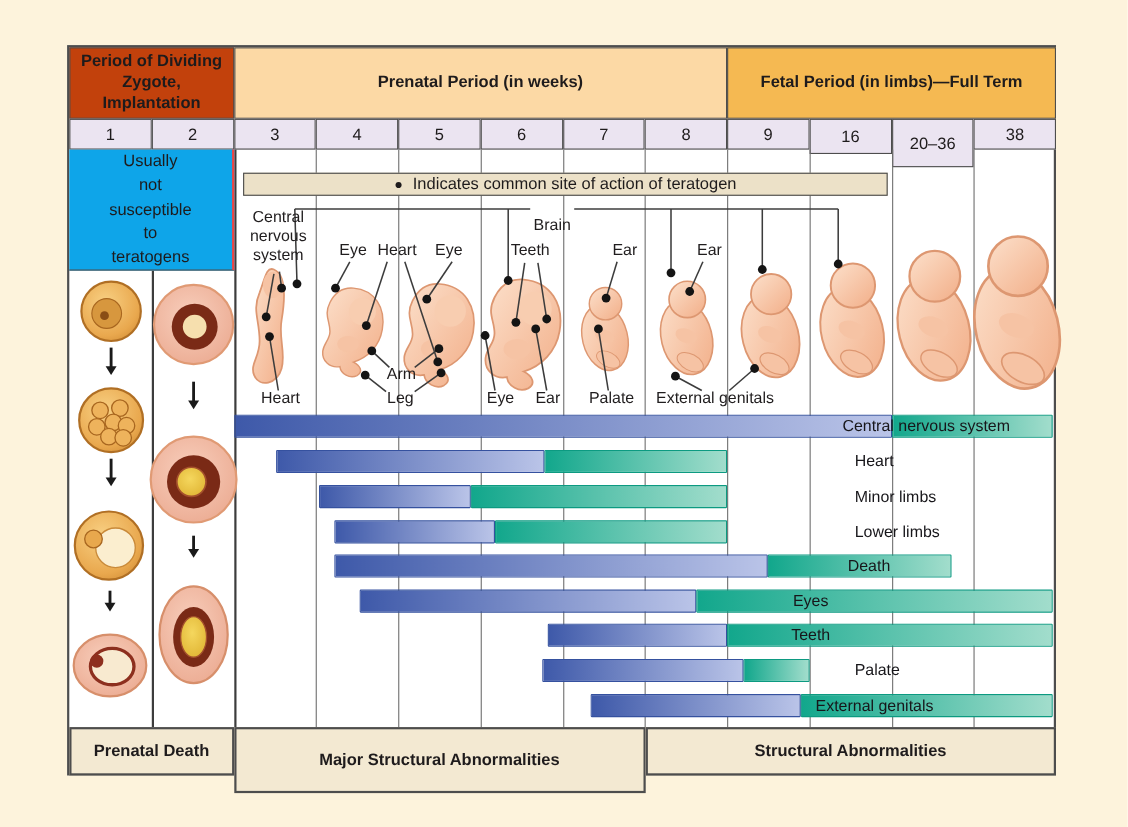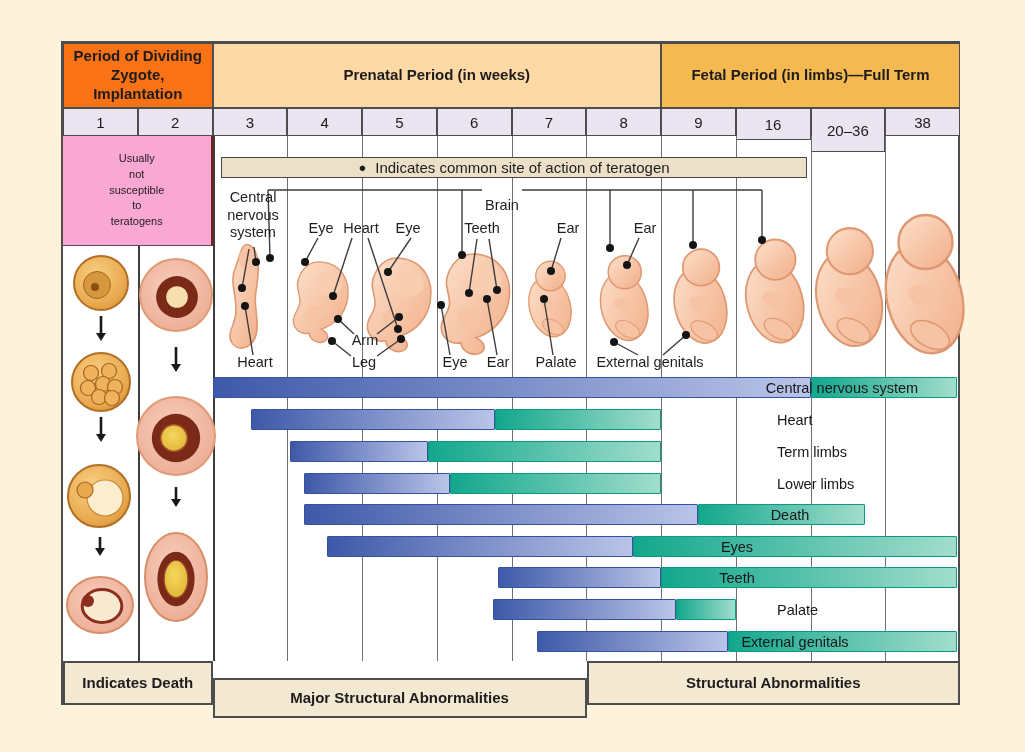--- a/index.html
+++ b/index.html
@@ -1,25 +1,25 @@
 <!DOCTYPE html>
 <html><head>
 <meta charset="utf-8">
 <style>
   html,body{margin:0;padding:0;}
   body{font-family:"Liberation Sans","DejaVu Sans",sans-serif;background:#fdf3dc;}
   .stage{position:relative;width:1025px;height:752px;background:#fdf3dc;overflow:hidden;}
   .frame{position:absolute;left:61px;top:41px;width:895px;height:660px;border:2px solid #4d4d4d;background:#ffffff;}
   .cell{position:absolute;box-sizing:border-box;border:1.5px solid #4d4d4d;display:flex;align-items:center;justify-content:center;text-align:center;color:#1e1b1c;}
   .hdr{font-weight:bold;font-size:15px;line-height:1.25;}
-  .hdr-zygote{background:#f97316;}
+  .hdr-zygote{background:#c2410c;}
   .hdr-embryonic{background:#fcd9a5;}
   .hdr-fetal{background:#f5b952;}
   .week-cell{background:#ebe4f1;font-size:15px;}
-  .caption-cell{background:#f9a8d4;font-size:11px;line-height:1.45;border:none;border-bottom:1.5px solid #4d4d4d;border-right:2px solid #7f1d1d;}
+  .caption-cell{background:#0ea5e9;font-size:15px;line-height:1.45;border:none;border-bottom:1.5px solid #4d4d4d;border-right:2px solid #ef4444;}
   .legend{position:absolute;box-sizing:border-box;background:#ece1c8;border:1.5px solid #474747;display:flex;align-items:center;justify-content:center;font-size:15px;color:#1e1b1c;gap:9px;}
   .legend .dot{font-size:13px;line-height:1;}
   .band{position:absolute;box-sizing:border-box;background:#f3e9d2;border:2px solid #4d4d4d;display:flex;flex-direction:column;align-items:center;justify-content:center;text-align:center;font-weight:bold;font-size:15px;color:#1e1b1c;line-height:1.25;}
   .gridline{position:absolute;width:1px;background:#6f6f6f;}
   .vsep{position:absolute;background:#3d3d3d;}
   .bar-seg{position:absolute;height:21px;box-sizing:border-box;border-radius:1px;}
   .bar-label{position:absolute;font-size:14.5px;color:#17161a;white-space:nowrap;height:21px;display:flex;align-items:center;}
   .ann-label{position:absolute;font-size:14.5px;color:#201d1e;white-space:pre-line;text-align:center;transform:translate(-50%,-50%);line-height:1.22;background:transparent;}
   svg.overlay{position:absolute;left:0;top:0;pointer-events:none;}
 </style>
@@ -293,39 +293,39 @@
 
   <div id="barsLayer">
       <div class="bar-seg" style="left: 212.5px; top: 377px; width: 598px; background: linear-gradient(to right, rgb(62, 89, 169), rgb(186, 196, 232)); border: 1.5px solid rgb(53, 81, 159);"></div>
       <div class="bar-seg" style="left: 810.5px; top: 377px; width: 146.51px; background: linear-gradient(to right, rgb(18, 167, 140), rgb(162, 221, 204)); border: 1.5px solid rgb(12, 154, 129);"></div>
       <div class="bar-label" style="left: 842px; top: 377px; transform: translateX(-50%);">Central nervous system</div>
       <div class="bar-seg" style="left: 250.622px; top: 409px; width: 244.433px; background: linear-gradient(to right, rgb(62, 89, 169), rgb(186, 196, 232)); border: 1.5px solid rgb(53, 81, 159);"></div>
       <div class="bar-seg" style="left: 495.055px; top: 409px; width: 165.945px; background: linear-gradient(to right, rgb(18, 167, 140), rgb(162, 221, 204)); border: 1.5px solid rgb(12, 154, 129);"></div>
       <div class="bar-label" style="left: 777px; top: 409px;">Heart</div>
       <div class="bar-seg" style="left: 290.24px; top: 441px; width: 137.54px; background: linear-gradient(to right, rgb(62, 89, 169), rgb(186, 196, 232)); border: 1.5px solid rgb(53, 81, 159);"></div>
       <div class="bar-seg" style="left: 427.78px; top: 441px; width: 233.22px; background: linear-gradient(to right, rgb(18, 167, 140), rgb(162, 221, 204)); border: 1.5px solid rgb(12, 154, 129);"></div>
-      <div class="bar-label" style="left: 777px; top: 441px;">Term limbs</div>
+      <div class="bar-label" style="left: 777px; top: 441px;">Minor limbs</div>
       <div class="bar-seg" style="left: 303.695px; top: 473px; width: 146.51px; background: linear-gradient(to right, rgb(62, 89, 169), rgb(186, 196, 232)); border: 1.5px solid rgb(53, 81, 159);"></div>
       <div class="bar-seg" style="left: 450.205px; top: 473px; width: 210.795px; background: linear-gradient(to right, rgb(18, 167, 140), rgb(162, 221, 204)); border: 1.5px solid rgb(12, 154, 129);"></div>
       <div class="bar-label" style="left: 777px; top: 473px;">Lower limbs</div>
       <div class="bar-seg" style="left: 303.695px; top: 504px; width: 394.68px; background: linear-gradient(to right, rgb(62, 89, 169), rgb(186, 196, 232)); border: 1.5px solid rgb(53, 81, 159);"></div>
       <div class="bar-seg" style="left: 698.375px; top: 504px; width: 166.692px; background: linear-gradient(to right, rgb(18, 167, 140), rgb(162, 221, 204)); border: 1.5px solid rgb(12, 154, 129);"></div>
       <div class="bar-label" style="left: 790px; top: 504px; transform: translateX(-50%);">Death</div>
       <div class="bar-seg" style="left: 326.868px; top: 536px; width: 306.475px; background: linear-gradient(to right, rgb(62, 89, 169), rgb(186, 196, 232)); border: 1.5px solid rgb(53, 81, 159);"></div>
       <div class="bar-seg" style="left: 633.342px; top: 536px; width: 323.668px; background: linear-gradient(to right, rgb(18, 167, 140), rgb(162, 221, 204)); border: 1.5px solid rgb(12, 154, 129);"></div>
       <div class="bar-label" style="left: 737px; top: 536px; transform: translateX(-50%);">Eyes</div>
       <div class="bar-seg" style="left: 498.045px; top: 567px; width: 162.955px; background: linear-gradient(to right, rgb(62, 89, 169), rgb(186, 196, 232)); border: 1.5px solid rgb(53, 81, 159);"></div>
       <div class="bar-seg" style="left: 661px; top: 567px; width: 296.01px; background: linear-gradient(to right, rgb(18, 167, 140), rgb(162, 221, 204)); border: 1.5px solid rgb(12, 154, 129);"></div>
       <div class="bar-label" style="left: 737px; top: 567px; transform: translateX(-50%);">Teeth</div>
       <div class="bar-seg" style="left: 492.812px; top: 599px; width: 183.137px; background: linear-gradient(to right, rgb(62, 89, 169), rgb(186, 196, 232)); border: 1.5px solid rgb(53, 81, 159);"></div>
       <div class="bar-seg" style="left: 675.95px; top: 599px; width: 59.8px; background: linear-gradient(to right, rgb(18, 167, 140), rgb(162, 221, 204)); border: 1.5px solid rgb(12, 154, 129);"></div>
       <div class="bar-label" style="left: 777px; top: 599px;">Palate</div>
       <div class="bar-seg" style="left: 536.915px; top: 631px; width: 191.36px; background: linear-gradient(to right, rgb(62, 89, 169), rgb(186, 196, 232)); border: 1.5px solid rgb(53, 81, 159);"></div>
       <div class="bar-seg" style="left: 728.275px; top: 631px; width: 228.735px; background: linear-gradient(to right, rgb(18, 167, 140), rgb(162, 221, 204)); border: 1.5px solid rgb(12, 154, 129);"></div>
       <div class="bar-label" style="left: 795px; top: 631px; transform: translateX(-50%);">External genitals</div>
     </div>
 
-  <div class="band" style="left:63px;top:661px;width:149.5px;height:44px;">Indicates Death</div>
-  <div class="band" style="left:212.5px;top:678px;width:374px;height:40px;">Major Structural Abnormalities</div>
+  <div class="band" style="left:63px;top:661px;width:149.5px;height:44px;">Prenatal Death</div>
+  <div class="band" style="left:212.5px;top:661px;width:374px;height:60px;">Major Structural Abnormalities</div>
   <div class="band" style="left:586.5px;top:661px;width:373.5px;height:44px;padding:0 10px;" id="physioBand">
       <div>Structural Abnormalities</div>
     </div>
 </div>
 
 </body></html>

